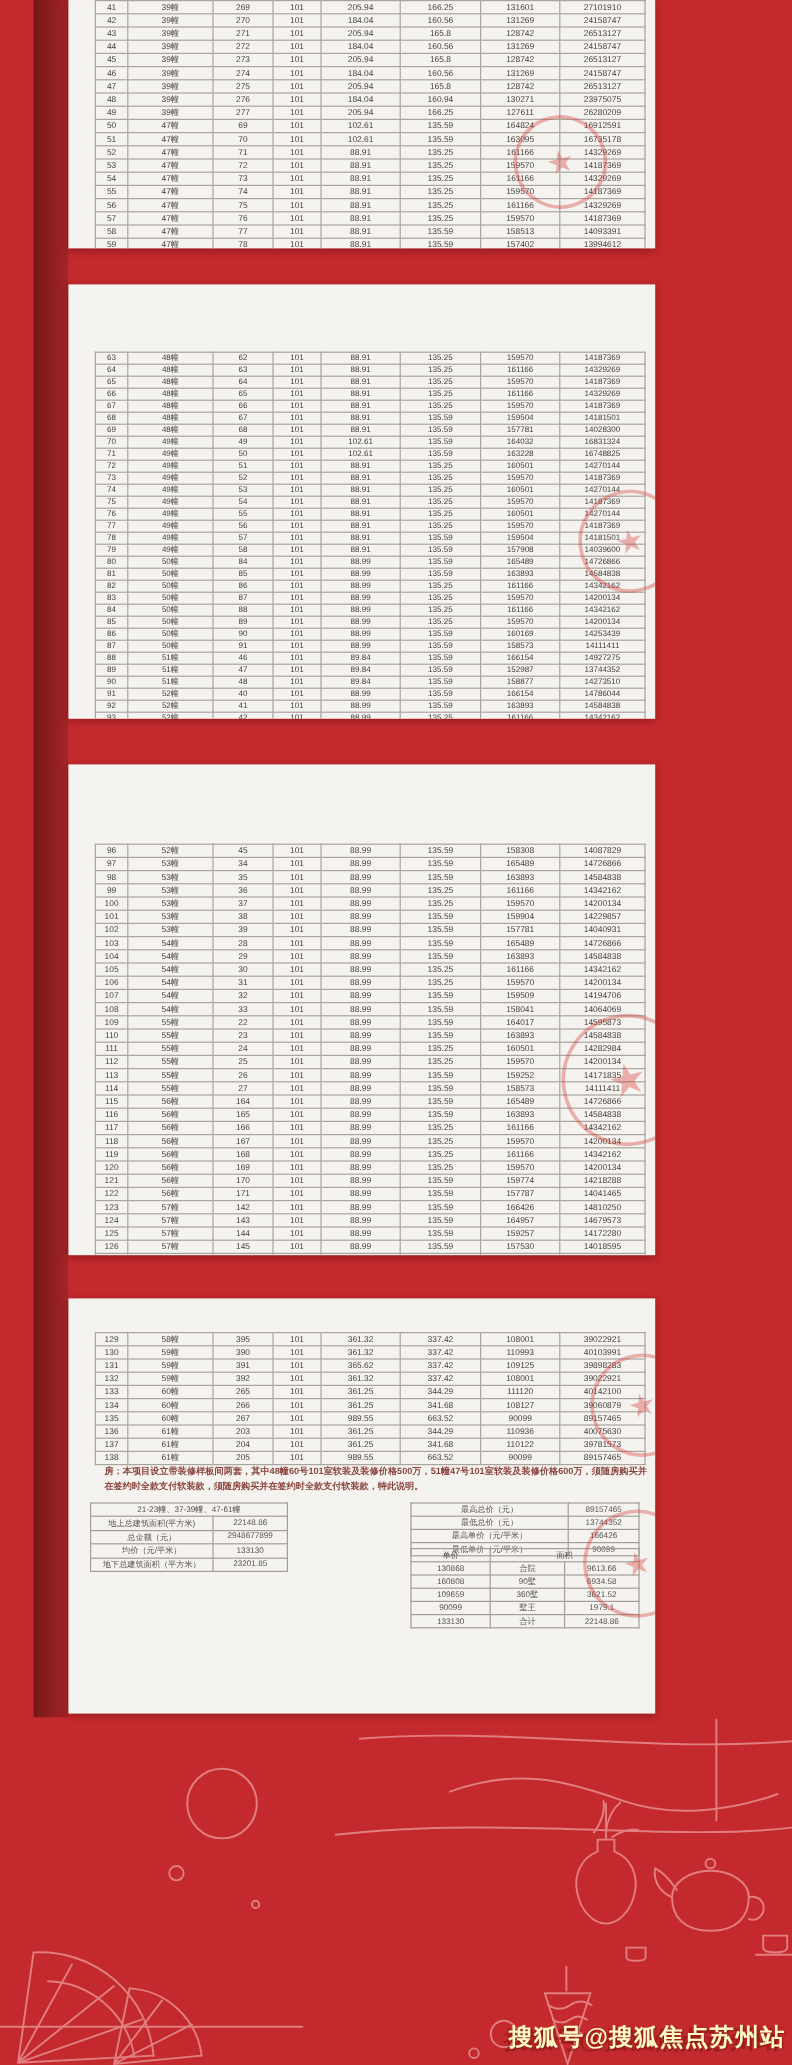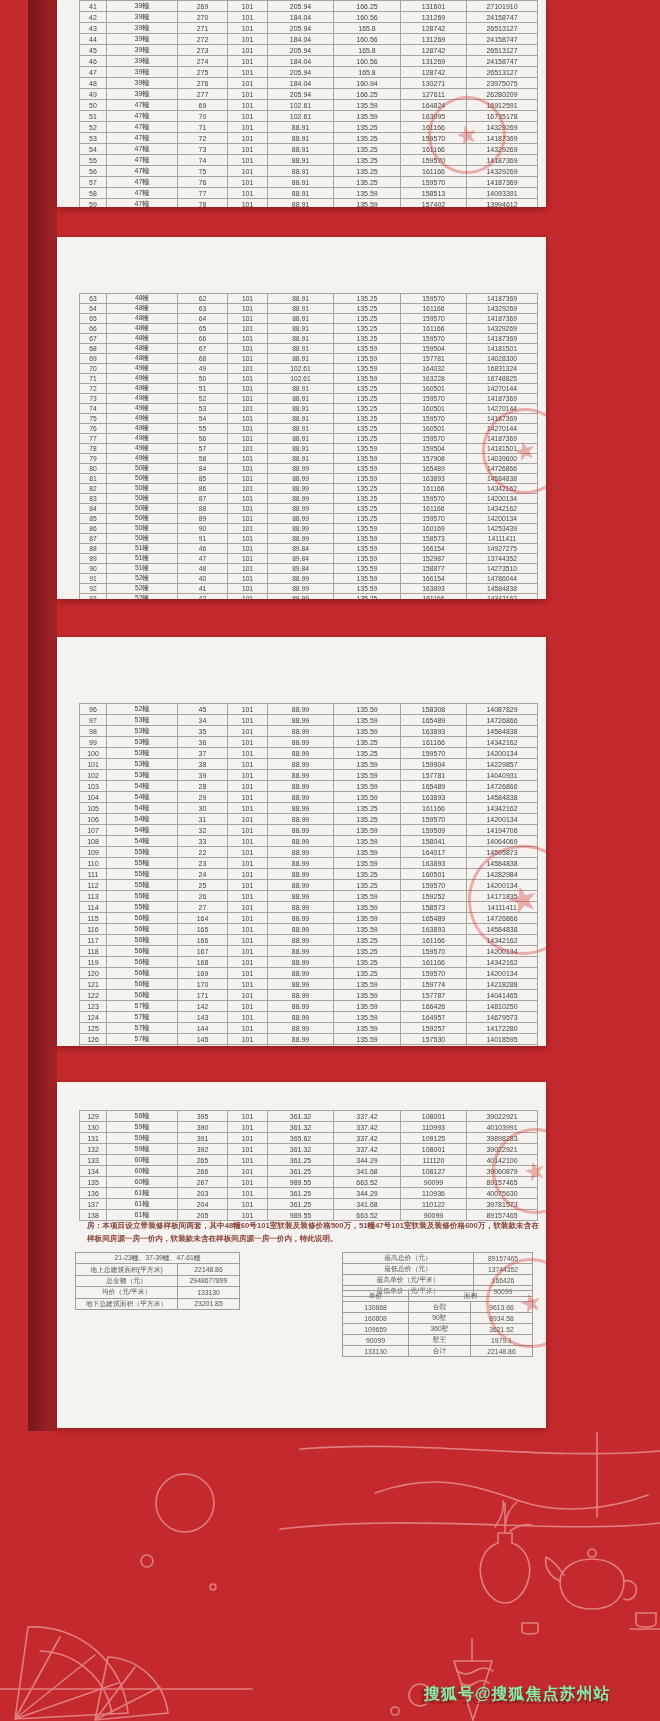--- a/index.html
+++ b/index.html
@@ -37,22 +37,22 @@
   #sumRightType{left:285px;top:208px;width:190px;}
   #sumRightType th,#sumRightType td{height:8.5px}
 
   .stamp{position:absolute;border:3px solid #d6413c;border-radius:50%;
     display:flex;align-items:center;justify-content:center;color:#d6413c;
     opacity:.38;transform:rotate(-14deg);}
   .stamp .star{font-size:26px;line-height:1;}
   #stamp1{left:428px;top:96px;width:72px;height:72px}
 
   .decor{position:absolute;left:0;top:1431px;}
-  .watermark{position:absolute;left:424px;top:1684px;font-size:16px;font-weight:bold;
-    color:#86efac;letter-spacing:1px;white-space:nowrap;
+  .watermark{position:absolute;left:424px;top:1684px;font-size:20px;font-weight:bold;
+    color:#fef9c3;letter-spacing:1px;white-space:nowrap;
     text-shadow:-4px 3px 0 rgba(130,20,20,.55),1px 1px 2px rgba(0,0,0,.3);}
 </style>
 </head>
 <body>
 
 <div id="screen">
 
   <div class="spine"></div>
 
   <div class="page" id="page1">
@@ -1044,21 +1044,21 @@
             <td>205</td>
             <td>101</td>
             <td>989.55</td>
             <td>663.52</td>
             <td>90099</td>
             <td>89157465</td>
           </tr>
         </tbody>
     </table>
 
-    <div class="note">房：本项目设立带装修样板间两套，其中48幢60号101室软装及装修价格500万，51幢47号101室软装及装修价格600万，软装款未含在样板间房源一房一价内，软装款未含在样板间房源一房一价内，特此说明。</div>
+    <div class="note">房：本项目设立带装修样板间两套，其中48幢60号101室软装及装修价格500万，51幢47号101室软装及装修价格600万，须随房购买并在签约时全款支付软装款，须随房购买并在签约时全款支付软装款，特此说明。</div>
 
     <table class="sum" id="sumLeft">
       <colgroup>
           <col style="width:102px">
           <col style="width:62px">
         </colgroup>
       <thead>
           <tr>
             <th colspan="2">21-23幢、37-39幢、47-61幢</th>
           </tr>

